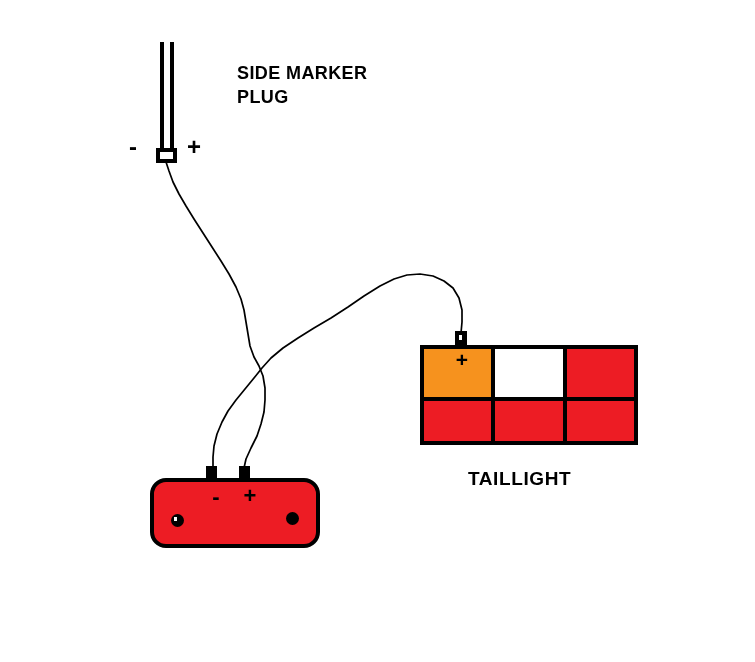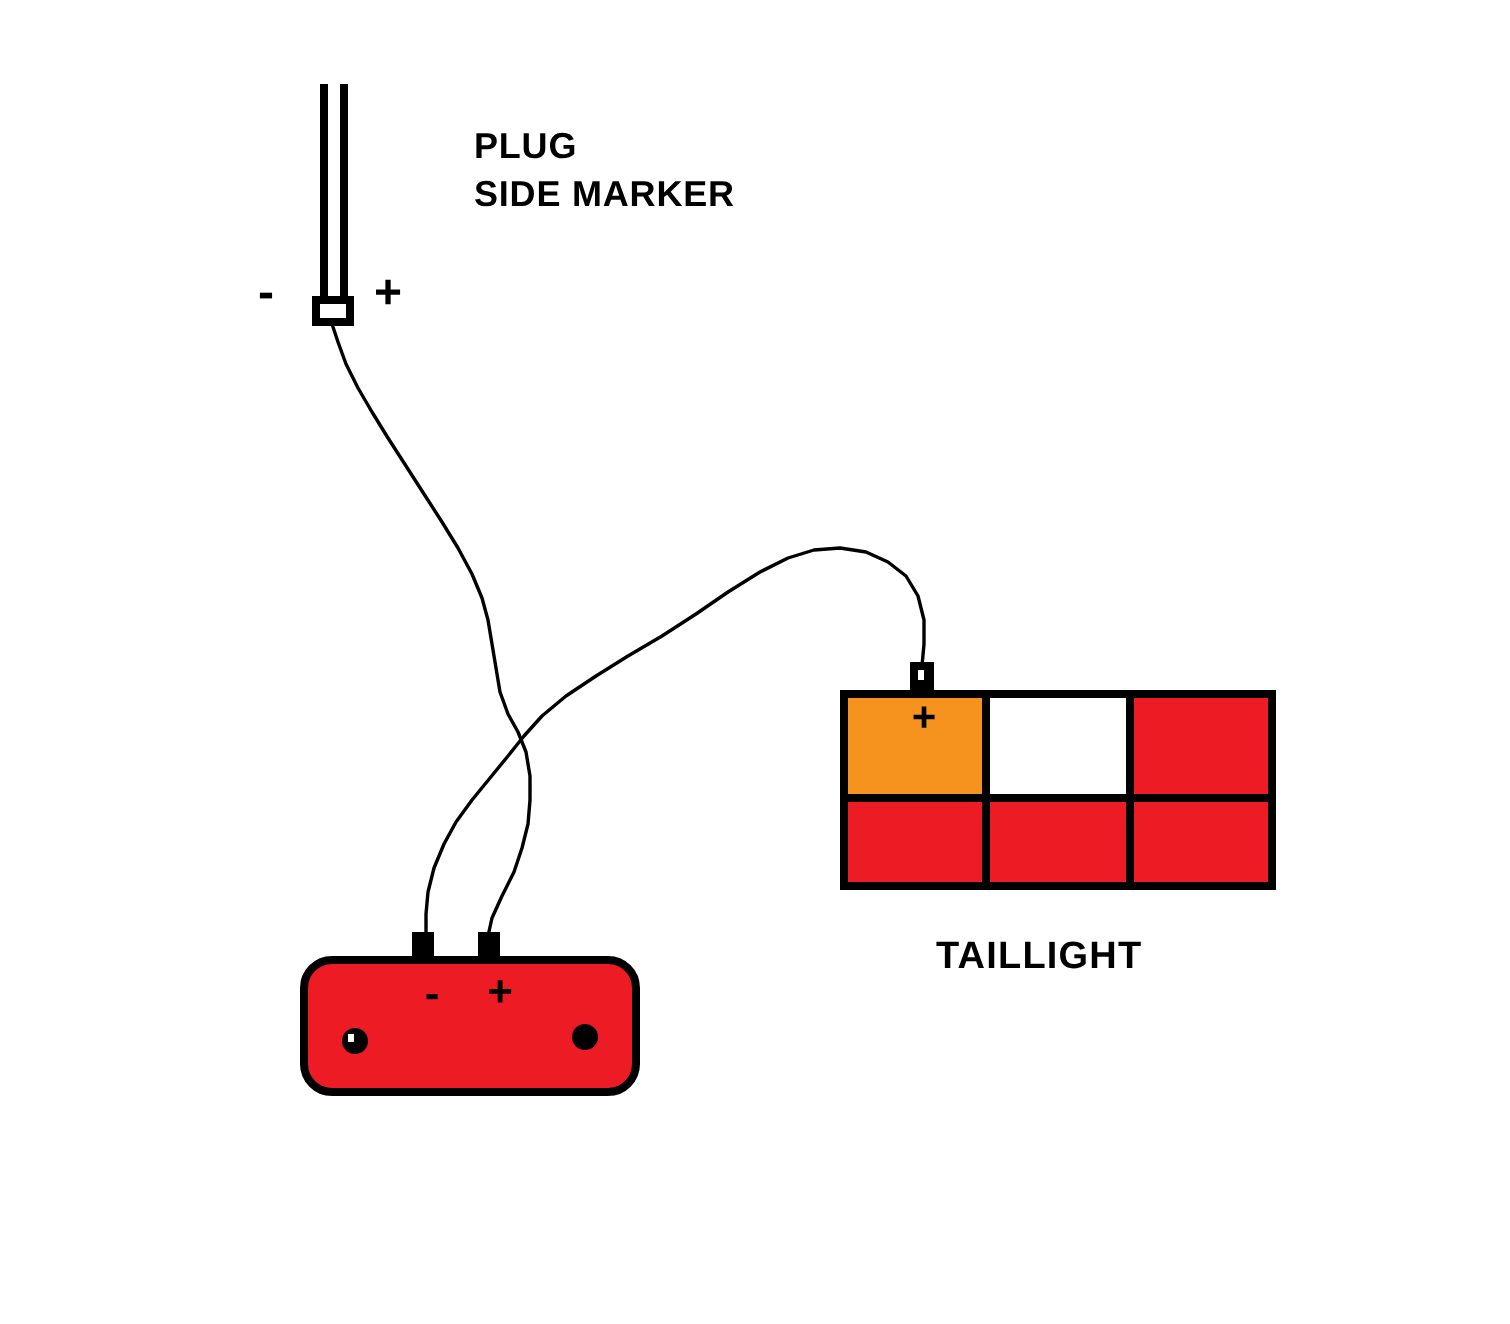--- a/index.html
+++ b/index.html
@@ -91,22 +91,22 @@
          L394,279 L380,286 L364,296 L348,307 L331,318 L314,328 L298,338 L283,348 L271,358
          L262,368 L254,378 L245,389 L236,400 L228,411 L222,422 L217,434 L214,446 L213,457 L213,468"></path>
   </svg>
 
   <div class="plug-line line-left"></div>
   <div class="plug-line line-right"></div>
   <div class="plug-connector"></div>
   <div class="sign plug-minus">-</div>
   <div class="sign plug-plus">+</div>
   <div class="title plug-title">
+    <div>SIDE MARKER</div>
     <div>PLUG</div>
-    <div>SIDE MARKER</div>
   </div>
 
   <div class="taillight-connector">
     <div class="slit"></div>
   </div>
   <div class="taillight-grid">
     <div class="cell" style="background-color: rgb(246, 146, 30);"></div>
     <div class="cell" style="background-color: rgb(255, 255, 255);"></div>
     <div class="cell" style="background-color: rgb(237, 28, 36);"></div>
     <div class="cell" style="background-color: rgb(237, 28, 36);"></div>

